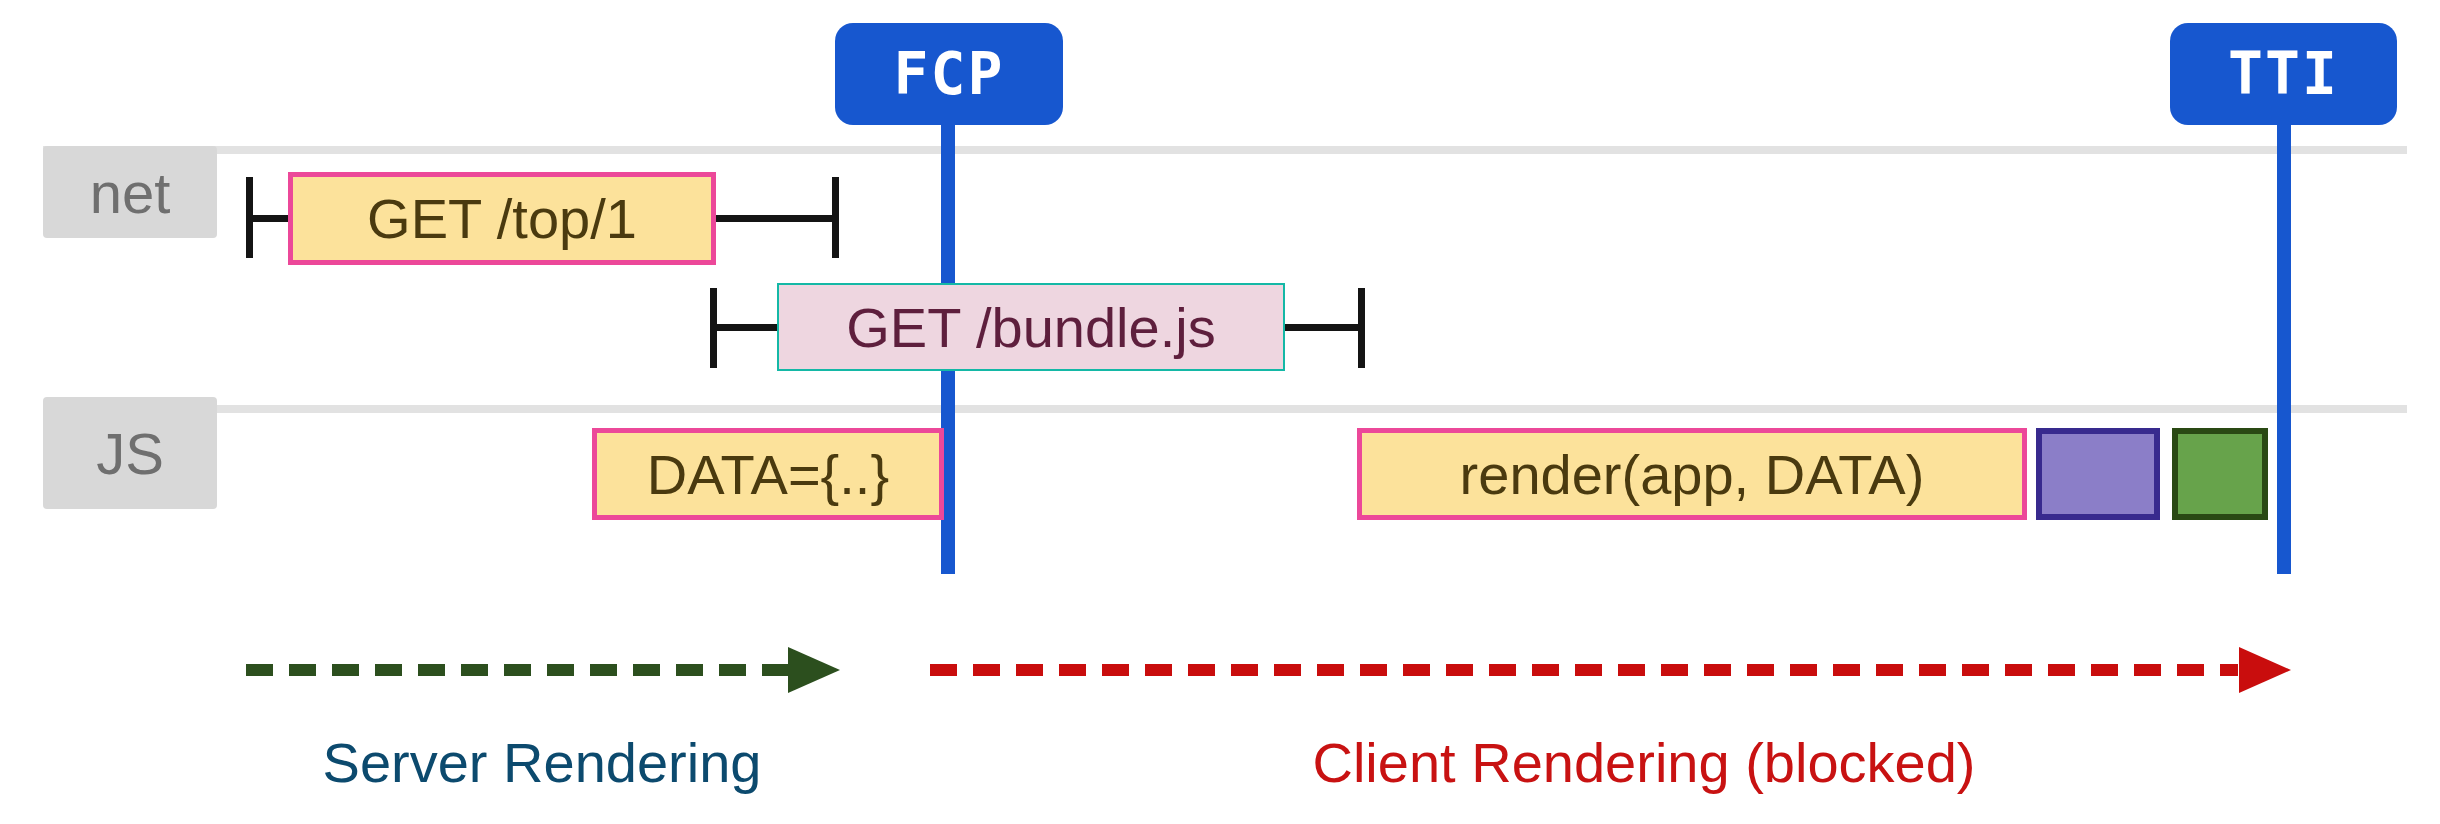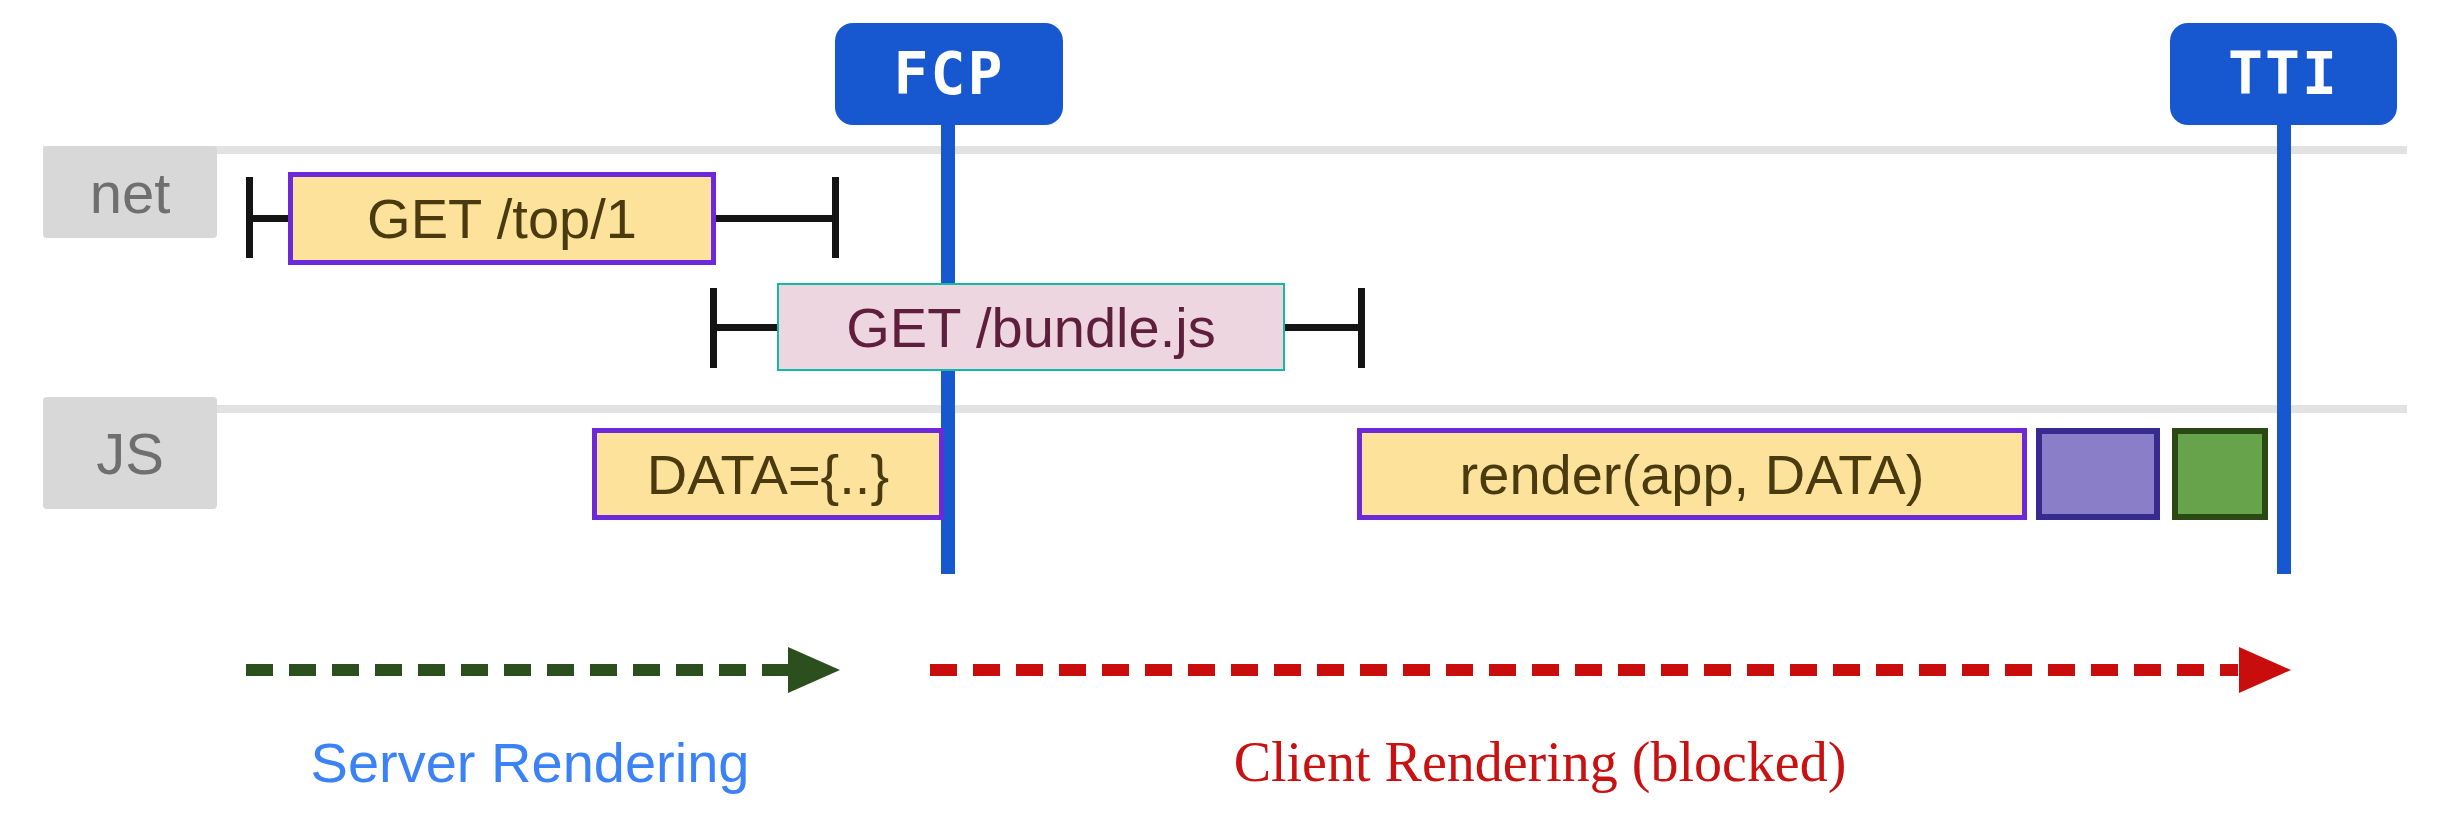--- a/index.html
+++ b/index.html
@@ -31,43 +31,43 @@
   .badge.fcp{left:835px;width:228px;}
   .badge.tti{left:2170px;width:227px;}
   
   .tick{position:absolute;width:7px;background:#141414;z-index:4;}
   .seg{position:absolute;height:7px;background:#141414;z-index:4;}
   
   .box{
     position:absolute;box-sizing:border-box;display:flex;align-items:center;justify-content:center;
     font-size:56px;z-index:4;
   }
-  .box.yellow{background:#fce29b;border:5px solid #6d28d9;color:#4a3a0f;}
+  .box.yellow{background:#fce29b;border:5px solid #ec4899;color:#4a3a0f;}
   .box.pink{background:#eed6e0;border:2px solid #14b8a6;color:#5e1f3d;}
   .box.top1{left:288px;top:172px;width:428px;height:93px;}
   .box.bundle{left:777px;top:283px;width:508px;height:88px;}
   .box.data{left:586px;top:428px;width:352px;height:92px;margin-left:6px;}
   .box.render{left:1357px;top:428px;width:670px;height:92px;}
   .box.purple{left:2036px;top:428px;width:124px;height:92px;background:#8b7ec8;border:6px solid #382a8e;}
   .box.green{left:2172px;top:428px;width:96px;height:92px;background:#67a34b;border:6px solid #2a4914;}
   
   .dashes{position:absolute;top:664px;height:12px;z-index:2;}
   .dashes.server{left:246px;width:542px;
     background:repeating-linear-gradient(to right,#2c4f1e 0 27px,transparent 27px 43px);}
   .dashes.client{left:930px;width:1308px;
     background:repeating-linear-gradient(to right,#c90d0d 0 27px,transparent 27px 43px);}
   .arrowhead{position:absolute;top:647px;width:0;height:0;
     border-top:23px solid transparent;border-bottom:23px solid transparent;z-index:2;}
   .arrowhead.server{left:788px;border-left:52px solid #2c4f1e;}
   .arrowhead.client{left:2239px;border-left:52px solid #c90d0d;}
   
   .phase-label{position:absolute;top:724px;height:76px;display:flex;align-items:center;justify-content:center;
     font-size:56px;z-index:2;}
-  .phase-label.server{left:230px;width:600px;color:#3b82f6;}
-  .phase-label.client{left:1140px;width:800px;color:#c81212;font-family:Liberation Serif, serif;}
+  .phase-label.server{left:242px;width:600px;color:#0c4a6e;}
+  .phase-label.client{left:1244px;width:800px;color:#c81212;}
 </style>
 </head>
 <body>
 
 <div class="canvas">
 
   <div class="track-line net"></div>
   <div class="track-line js"></div>
 
   <div class="track-label net">net</div>

